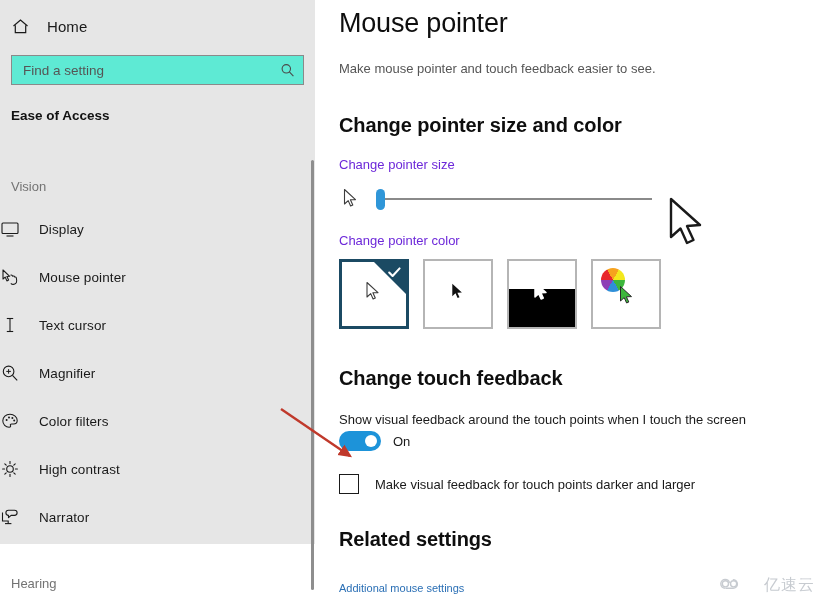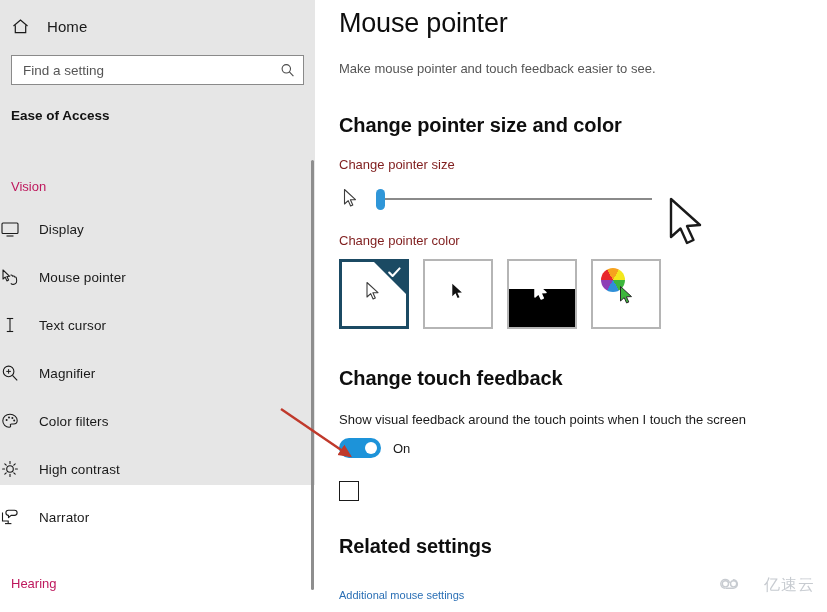--- a/index.html
+++ b/index.html
@@ -14,21 +14,21 @@
     position: relative;
     width: 827px; height: 612px;
     display: flex;
     background: #ffffff;
   }
 
   
   .sidebar {
     position: relative;
     width: 315px;
-    height: 485px;
+    height: 544px;
     background: #e6e6e6;
     flex: 0 0 315px;
     box-sizing: border-box;
   }
   .home-row {
     display: flex;
     align-items: center;
     height: 34px;
     margin-top: 9px;
     padding-left: 11px;
@@ -36,21 +36,21 @@
   }
   .home-icon { width: 19px; height: 19px; display:block; }
   .home-label {
     font-size: 15px;
     color: #1a1a1a;
     letter-spacing: .1px;
   }
   .search-wrap {
     margin: 12px 11px 0 11px;
     height: 30px;
-    background: #ffffff;
+    background: #5eead4;
     border: 1px solid #8a8a8a;
     display: flex;
     align-items: center;
     box-sizing: border-box;
     position: relative;
   }
   .search-input {
     border: 0; outline: 0; background: transparent;
     font-family: "Liberation Sans", sans-serif;
     font-size: 13.5px;
@@ -67,21 +67,21 @@
   }
   .cat-title {
     margin: 23px 0 0 11px;
     font-size: 13.5px;
     font-weight: bold;
     color: #111;
   }
   .group-label {
     margin: 56px 0 0 11px;
     font-size: 13px;
-    color: #be185d;
+    color: #737373;
   }
   .group-label.hearing { margin-top: 35px; }
   .nav-list { margin-top: 11px; }
   .nav-item {
     display: flex;
     align-items: center;
     height: 48px;
     gap: 19px;
     box-sizing: border-box;
   }
@@ -126,21 +126,21 @@
     margin-top: 22px;
   }
   .h2 {
     font-size: 20px;
     color: #0e0e0e;
     margin-top: 38px;
     letter-spacing: -.1px;
   }
   .lbl {
     font-size: 13px;
-    color: #7f1d1d;
+    color: #6d28d9;
     margin-top: 20px;
   }
 
   
   .slider-row {
     position: relative;
     margin-top: 13px;
     height: 28px;
     width: 320px;
   }
@@ -219,21 +219,21 @@
   
   .h2-touch { }
   .touch-desc {
     font-size: 13px;
     color: #1a1a1a;
     margin-top: 22px;
   }
   .toggle-row {
     display: flex;
     align-items: center;
-    margin-top: 11px;
+    margin-top: 4px;
     gap: 12px;
   }
   .toggle {
     width: 42px; height: 20px;
     border-radius: 10px;
     background: #1d93d9;
     position: relative;
     flex: 0 0 42px;
   }
   .toggle .knob {
@@ -494,20 +494,21 @@
 
     <div class="toggle-row">
       <div class="toggle">
         <span class="knob"></span>
       </div>
       <span class="toggle-state">On</span>
     </div>
 
     <div class="check-row">
       <span class="checkbox"></span>
+      <span class="check-label">Make visual feedback for touch points darker and larger</span>
     </div>
 
     <h2 class="h2 h2-related">Related settings</h2>
     <a class="link" href="#">Additional mouse settings</a>
 
   </div>
 
   <svg class="annot" viewBox="0 0 827 612" width="827" height="612">
     <defs>
       <marker id="arrowhead" markerWidth="6" markerHeight="6" refX="4.6" refY="3" orient="auto" markerUnits="strokeWidth">

